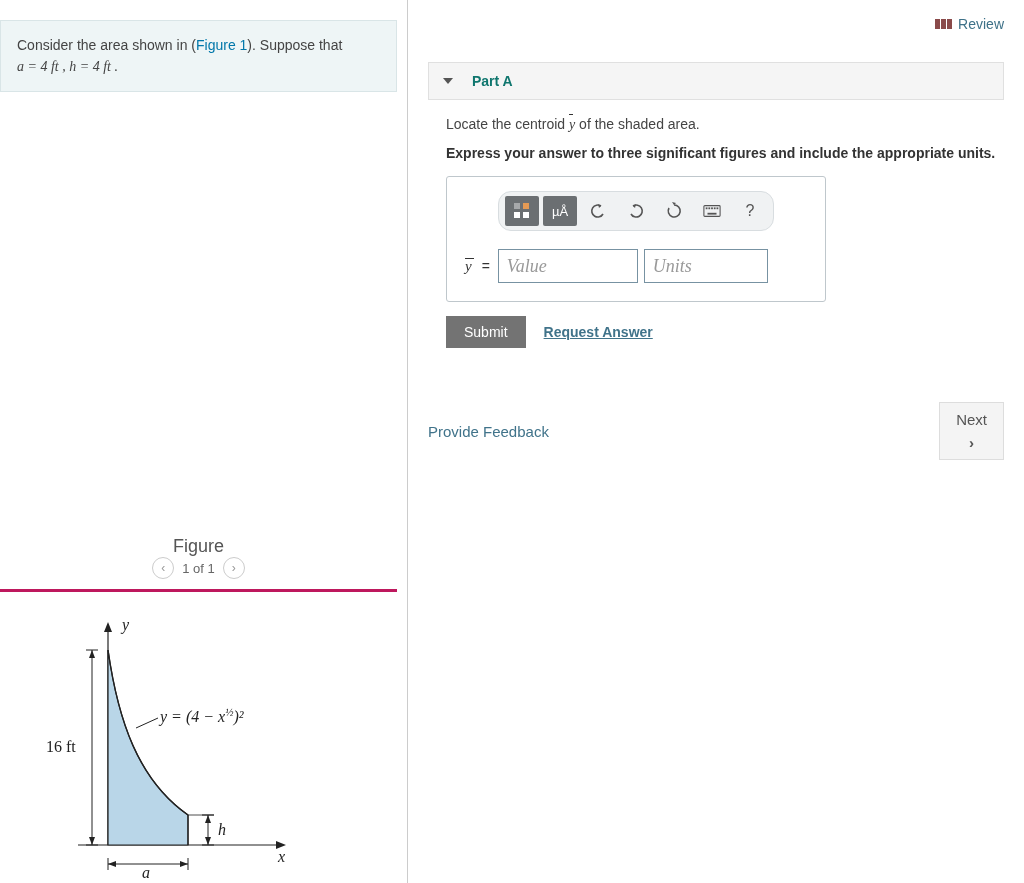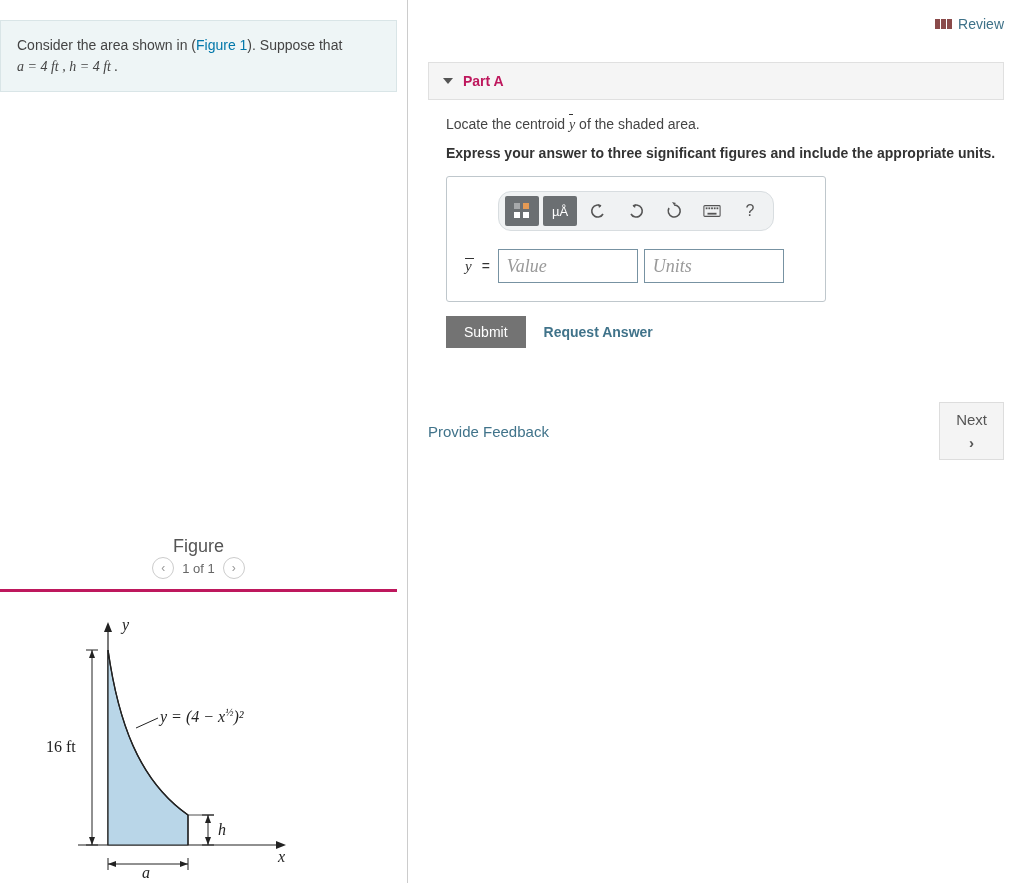--- a/index.html
+++ b/index.html
@@ -73,23 +73,23 @@
   }
   .flag-icon { display: inline-flex; gap: 1px; }
   .flag-icon span { width: 5px; height: 10px; background: #8a4a4a; display: inline-block; }
 
   .part-header {
     background: #f5f5f5;
     border: 1px solid #e0e0e0;
     padding: 10px 14px;
     display: flex;
     align-items: center;
-    gap: 10px;
+    gap: 19px;
     font-weight: bold;
-    color: #be185d;
+    color: #0f766e;
   }
   .tri-down { width:0; height:0; border-left:5px solid transparent; border-right:5px solid transparent; border-top:6px solid #555; }
   .part-body { padding: 14px 2px 4px 18px; }
   .prompt { color: #444; line-height: 1.5; margin-bottom: 8px; }
   .ybar { font-family:'Times New Roman', serif; font-style: italic; position: relative; display: inline-block; }
   .ybar::before { content:""; position:absolute; top:0; left:0; right:2px; height:1px; background:#333; }
   .emph { font-weight: bold; color: #333; line-height: 1.5; margin-bottom: 12px; }
 
   .input-card {
     border: 1px solid #bfc7cc;
@@ -129,33 +129,33 @@
     height: 34px;
     border: 1px solid #7792a2;
     padding: 0 8px;
     font-size: 18px;
     font-family: 'Times New Roman', serif;
     font-style: italic;
     color: #a21caf;
     background:#fff;
   }
   .answer-row input.value { width: 140px; }
-  .answer-row input.units { width: 140px; }
+  .answer-row input.units { width: 124px; }
   .answer-row input::placeholder { color: #999; }
 
   .submit-row { display: flex; align-items: center; gap: 18px; margin: 14px 0 0 0; }
   .submit-btn {
     background: #737373;
     color: #fff;
     border: none;
     padding: 8px 18px;
     font-size: 14px;
     cursor: pointer;
   }
-  .req-ans { color: #40738a; font-weight: bold; font-size: 14px; cursor: pointer; text-align: center; }
+  .req-ans { color: #40738a; font-weight: bold; text-decoration: underline; font-size: 14px; cursor: pointer; text-align: center; }
 
   .feedback-row {
     display: flex;
     justify-content: space-between;
     align-items: center;
     margin-top: 50px;
   }
   .prov-feedback { color: #40738a; font-size: 15px; cursor: pointer; }
   .next-btn {
     background: #f4f4f4;

